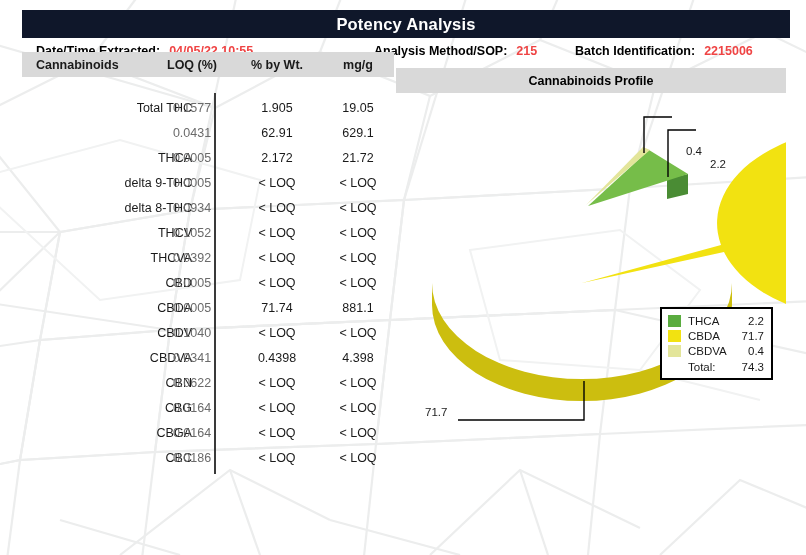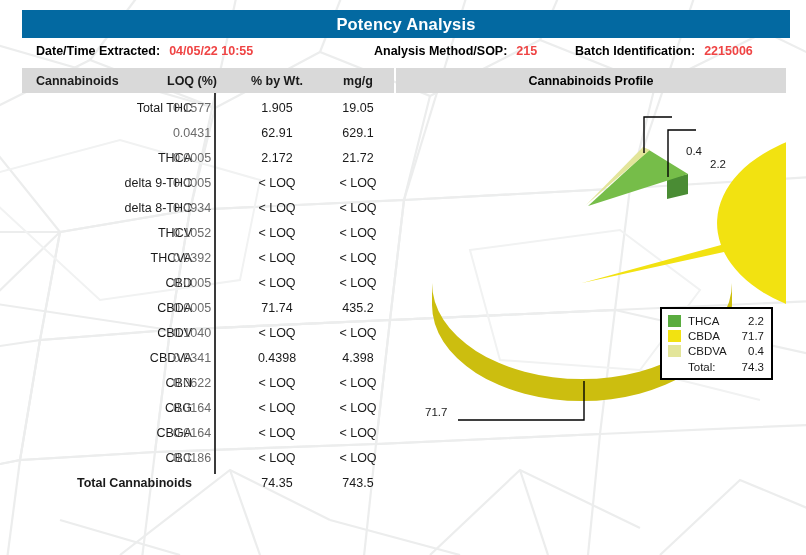--- a/index.html
+++ b/index.html
@@ -15,42 +15,42 @@
   #watermark{
     position:absolute;left:0;top:0;width:806px;height:555px;
     pointer-events:none;z-index:0;
   }
   
   #page{position:absolute;left:0;top:0;width:806px;height:555px;z-index:2;}
 
   
   .title-bar{
     position:absolute;left:22px;top:10px;width:768px;height:28px;
-    background:#0369a1;
+    background:#0f172a;
     color:#ffffff;
     font-size:16.5px;font-weight:bold;
     display:flex;align-items:center;justify-content:center;
     letter-spacing:.2px;
   }
   
   .meta-row{
     position:absolute;left:22px;top:40px;width:768px;height:24px;
     font-size:12.5px;font-weight:bold;color:#000;
   }
   .meta-item{position:absolute;white-space:nowrap;top:4px;}
   .meta-label{color:#000;}
   .meta-value{color:#ef4444;}
   #meta-date{left:14px;}
   #meta-method{left:352px;}
   #meta-batch{left:553px;}
   .meta-gap{display:inline-block;width:9px;}
 
   
   .tbl-head{
-    position:absolute;left:22px;top:68px;width:372px;height:25px;
+    position:absolute;left:22px;top:52px;width:372px;height:25px;
     background:#d9d9d9;
   }
   .prof-head{
     position:absolute;left:396px;top:68px;width:390px;height:25px;
     background:#d9d9d9;
   }
   .prof-head-label{
     position:absolute;left:0;top:0;width:100%;height:25px;
     display:flex;align-items:center;justify-content:center;
     font-size:12.5px;font-weight:bold;color:#000000;
@@ -241,21 +241,21 @@
       <div class="row">
         <div class="cell c0">CBD</div>
         <div class="cell c1">0.0005</div>
         <div class="cell c2">&lt; LOQ</div>
         <div class="cell c3">&lt; LOQ</div>
       </div>
       <div class="row">
         <div class="cell c0">CBDA</div>
         <div class="cell c1">0.0005</div>
         <div class="cell c2">71.74</div>
-        <div class="cell c3">435.2</div>
+        <div class="cell c3">881.1</div>
       </div>
       <div class="row">
         <div class="cell c0">CBDV</div>
         <div class="cell c1">0.1040</div>
         <div class="cell c2">&lt; LOQ</div>
         <div class="cell c3">&lt; LOQ</div>
       </div>
       <div class="row">
         <div class="cell c0">CBDVA</div>
         <div class="cell c1">0.0341</div>
@@ -278,26 +278,20 @@
         <div class="cell c0">CBGA</div>
         <div class="cell c1">0.0164</div>
         <div class="cell c2">&lt; LOQ</div>
         <div class="cell c3">&lt; LOQ</div>
       </div>
       <div class="row">
         <div class="cell c0">CBC</div>
         <div class="cell c1">0.0186</div>
         <div class="cell c2">&lt; LOQ</div>
         <div class="cell c3">&lt; LOQ</div>
-      </div>
-      <div class="row total">
-        <div class="cell c0">Total Cannabinoids</div>
-        <div class="cell c1"></div>
-        <div class="cell c2">74.35</div>
-        <div class="cell c3">743.5</div>
       </div>
     </div>
 
   <div id="chart-area">
 
     <svg id="pie-svg" width="390" height="400" viewBox="0 0 390 400" xmlns="http://www.w3.org/2000/svg">
       <defs>
         <clipPath id="clipBottomCBDA">
           <rect x="0" y="190" width="390" height="150"></rect>
         </clipPath>

